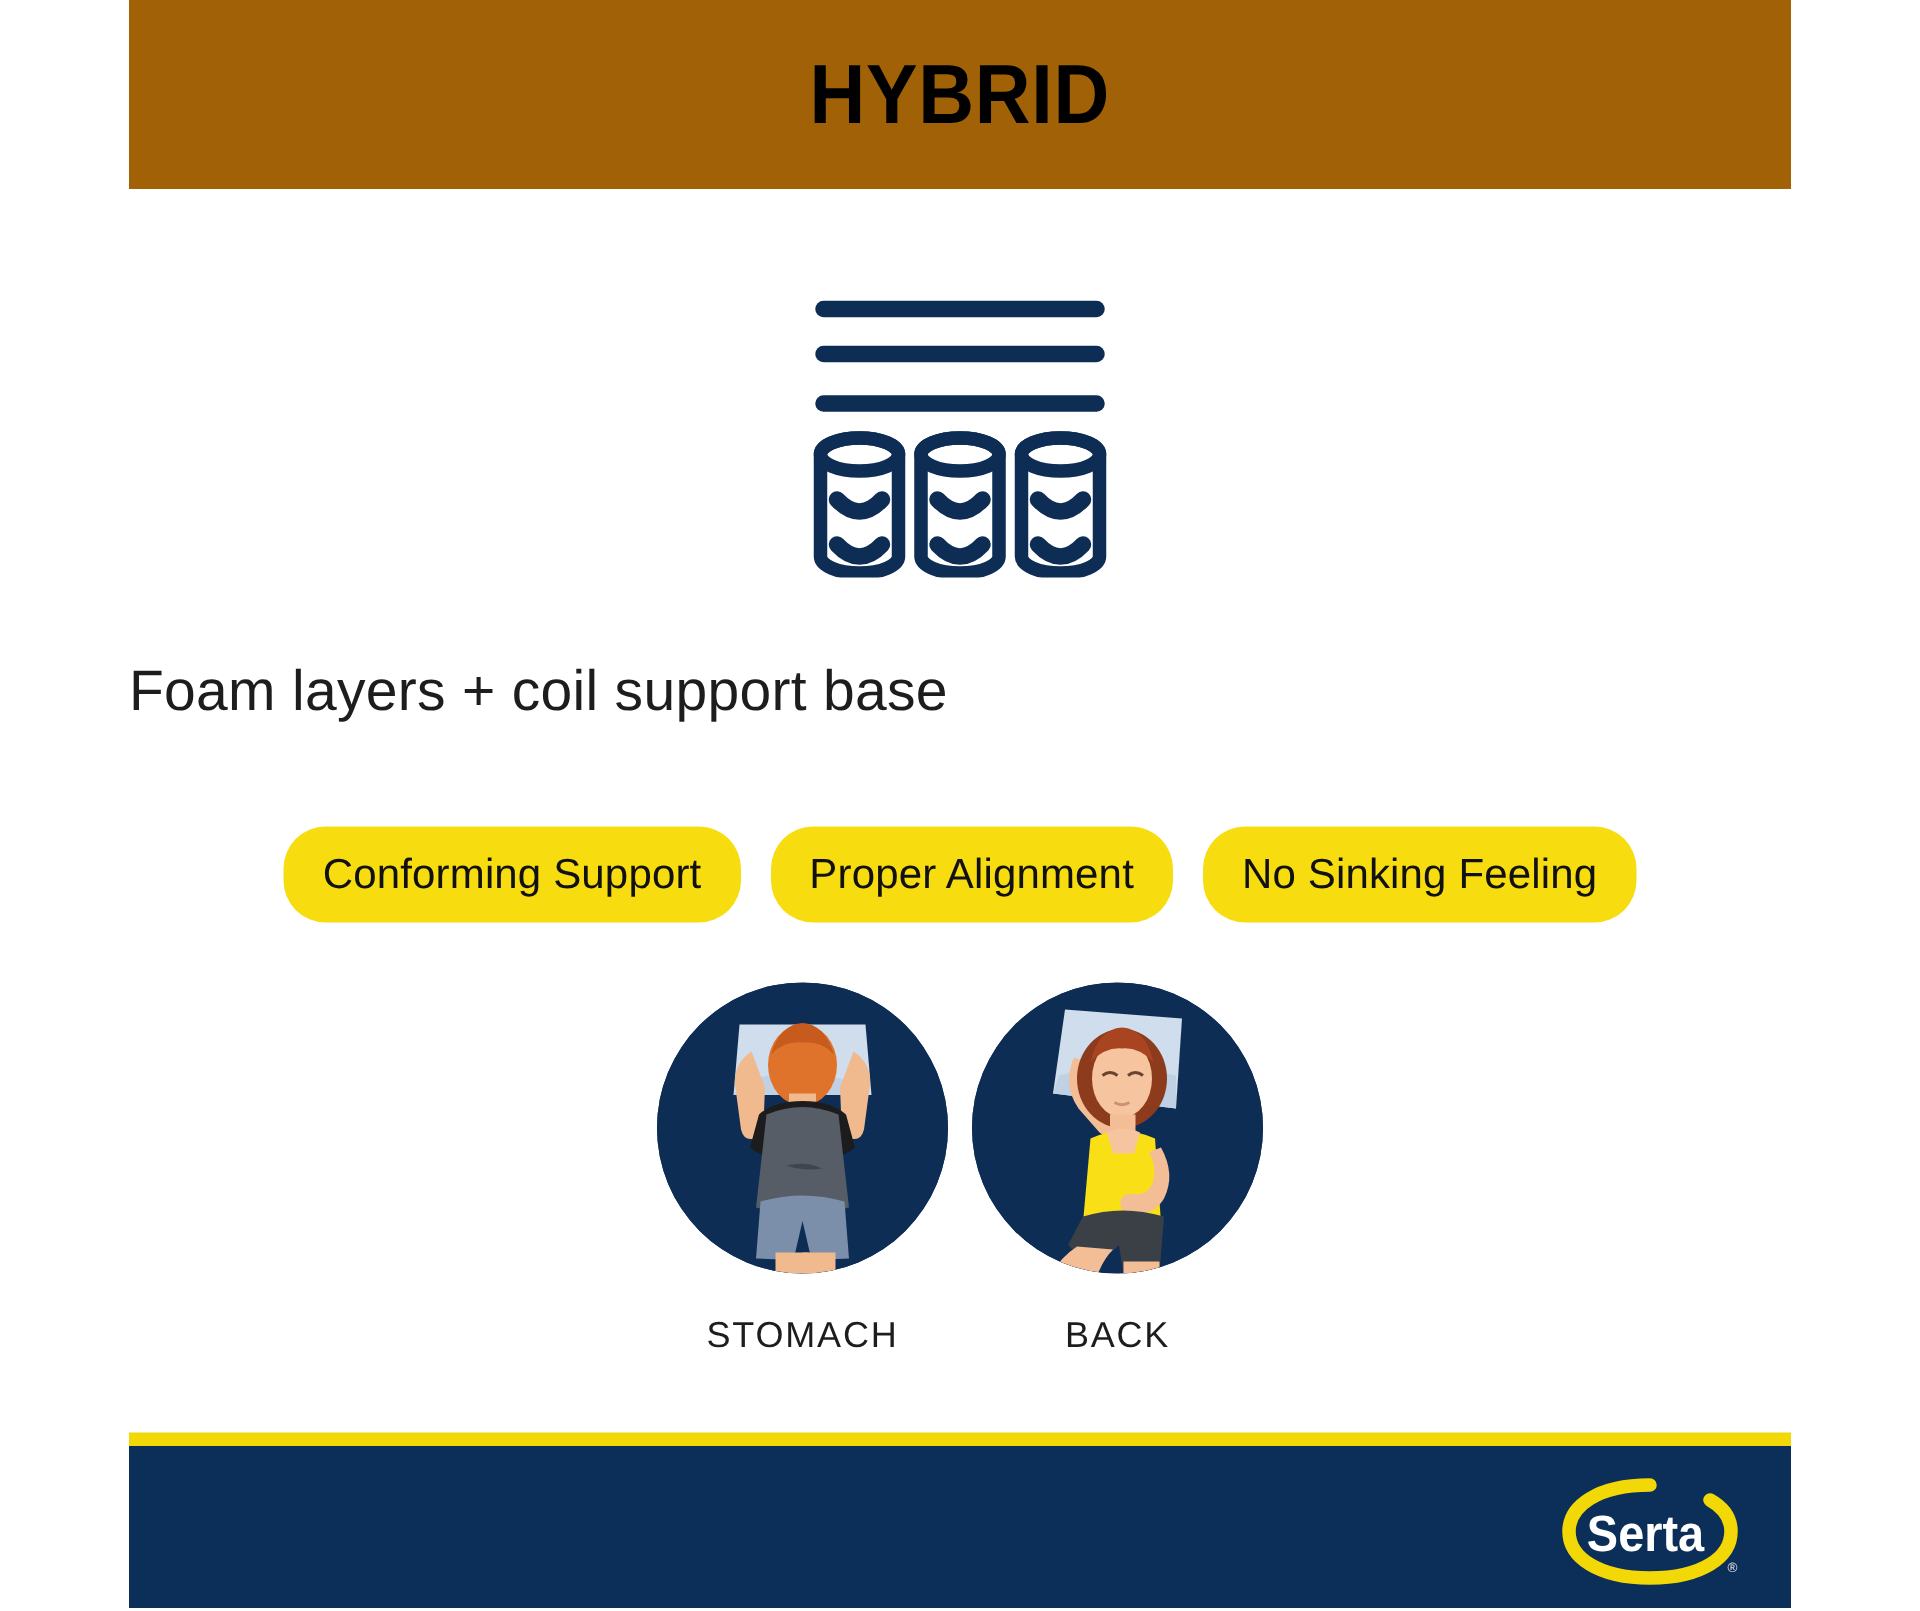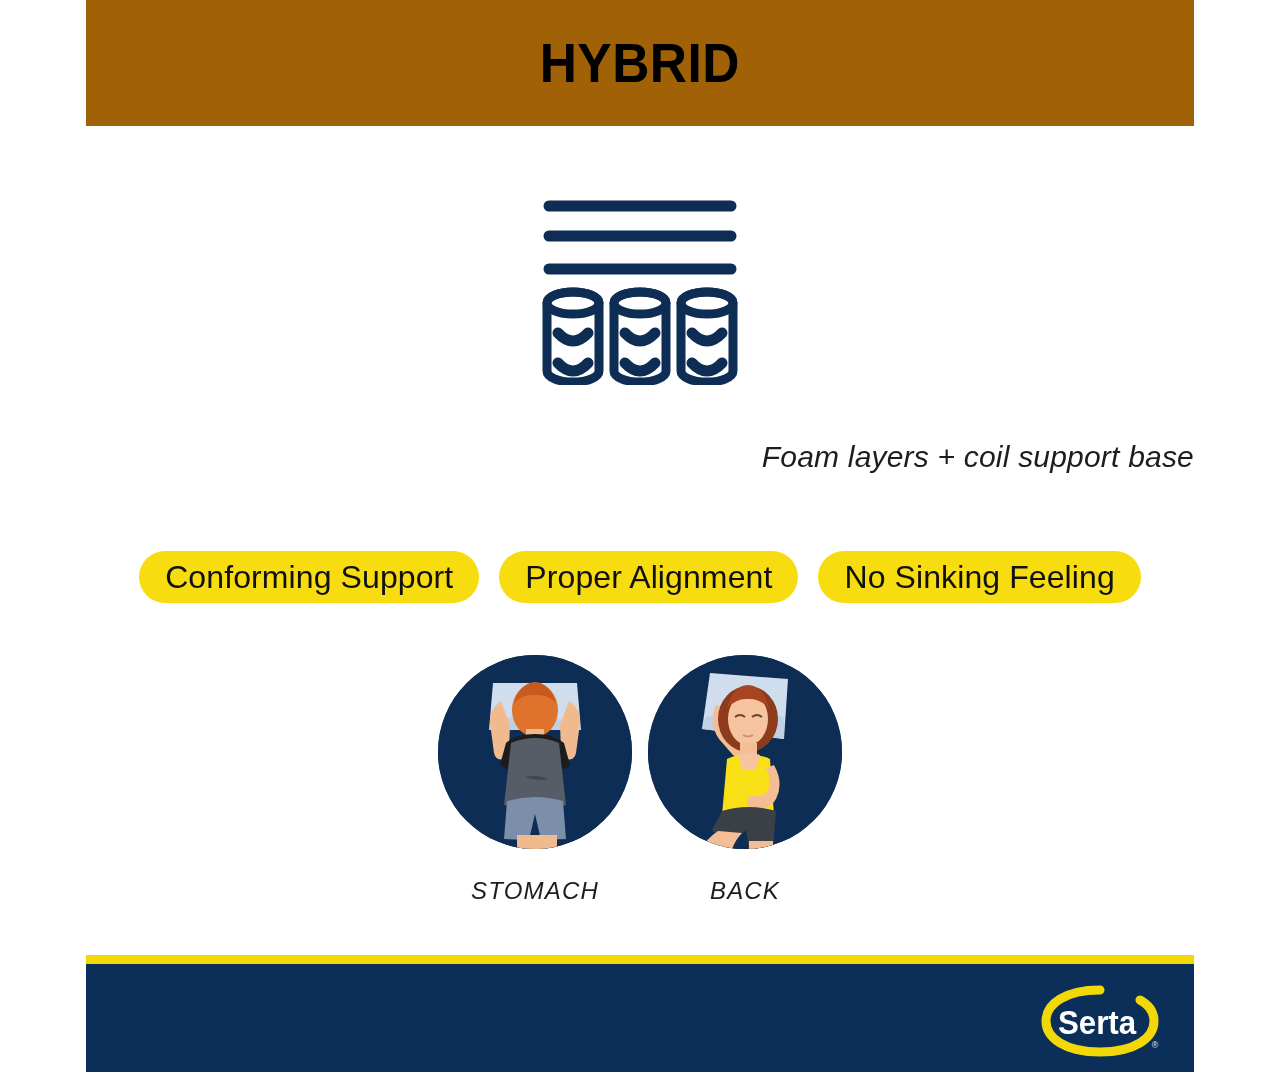--- a/index.html
+++ b/index.html
@@ -55,63 +55,61 @@
     display: flex;
     justify-content: center;
   }
 
   
   .tagline {
     position: absolute;
     left: 0;
     top: 440px;
     width: 1108px;
-    text-align: right;
-    font-size: 30px;
+    text-align: left;
+    font-size: 38px;
     font-weight: 300;
     color: #1d1d1d;
     letter-spacing: 0.2px;
-    font-style: italic;
   }
 
   
   .badges {
     position: absolute;
     left: 0;
     top: 551px;
     width: 1108px;
     display: flex;
     justify-content: center;
     gap: 20px;
   }
   .badge {
     background: #f7dc10;
     border-radius: 28px;
-    height: 52px;
+    height: 40px;
     display: flex;
     align-items: center;
     justify-content: center;
-    padding: 0 26px;
-    font-size: 32px;
+    padding: 12px 26px;
+    font-size: 28px;
     font-weight: 400;
     color: #111111;
     white-space: nowrap;
     letter-spacing: 0.1px;
   }
 
   
   .positions {
     position: absolute;
     left: 0;
     top: 655px;
     width: 1108px;
     display: flex;
     justify-content: center;
     gap: 16px;
-    font-style: italic;
   }
   .position {
     display: flex;
     flex-direction: column;
     align-items: center;
   }
   .position-circle {
     width: 194px;
     height: 194px;
     border-radius: 50%;

